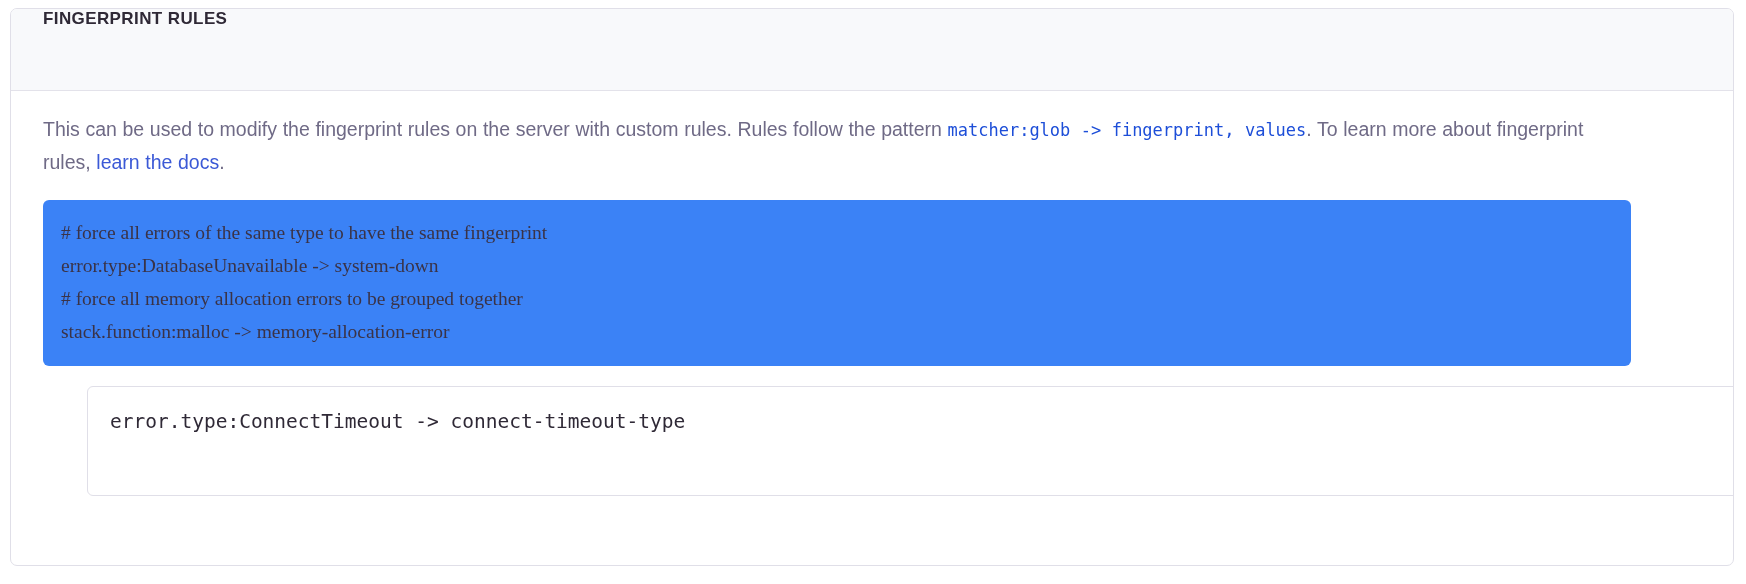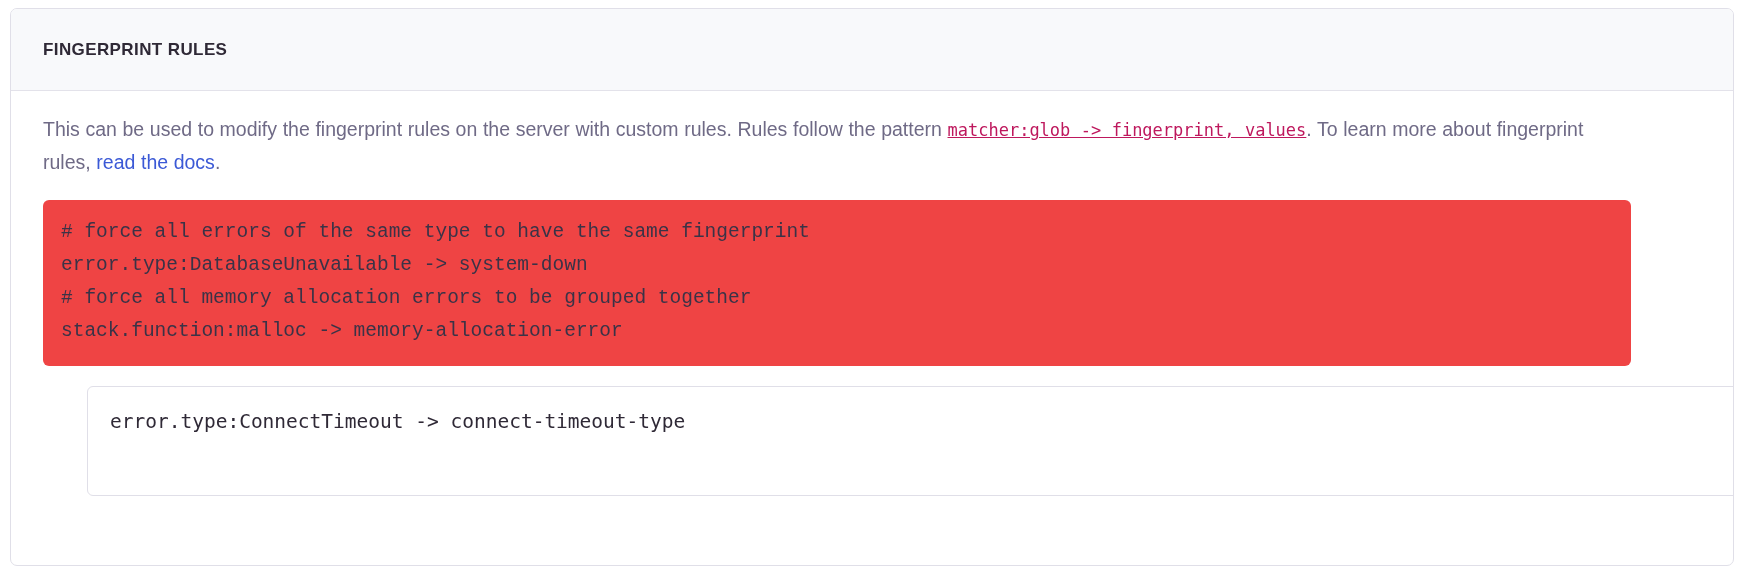--- a/index.html
+++ b/index.html
@@ -27,21 +27,20 @@
     border-radius: 7px;
     overflow: hidden;
   }
 
   .panel-header {
     box-sizing: border-box;
     height: 82px;
     background: #f8f9fb;
     border-bottom: 1px solid #e3e2ea;
     display: flex;
-    align-items: center;
     padding: 0 32px;
   }
 
   .panel-title {
     font-size: 17px;
     font-weight: bold;
     letter-spacing: 0.4px;
     color: #2f2936;
     text-transform: uppercase;
     white-space: nowrap;
@@ -56,38 +55,37 @@
     line-height: 32px;
     color: #6f6a86;
     max-width: 1560px;
     margin: 0;
     word-spacing: 0.2px;
   }
 
   .inline-code {
     font-family: "DejaVu Sans Mono", monospace;
     font-size: 17px;
-    color: #be185d;
+    color: #1d4ed8;
     white-space: nowrap;
-    text-decoration: underline;
   }
 
   .doc-link {
     color: #3b59d6;
     text-decoration: none;
   }
 
   .code-block {
     margin-top: 22px;
     box-sizing: border-box;
     width: 1588px;
-    background: #ef4444;
+    background: #3b82f6;
     border-radius: 6px;
     padding: 16px 18px 18px 18px;
-    font-family: Liberation Mono, monospace;
+    font-family: Liberation Serif, serif;
     font-size: 19.5px;
     line-height: 33px;
     color: #3a3347;
     white-space: pre;
     overflow: hidden;
   }
 
   .rules-input {
     margin-top: 20px;
     box-sizing: border-box;
@@ -116,21 +114,21 @@
 
   <div class="panel-header">
     <span class="panel-title">FINGERPRINT RULES</span>
   </div>
 
   <div class="panel-body">
 
     <p class="description">
       <span>This can be used to modify the fingerprint rules on the server with custom rules. Rules follow the pattern</span>
       <code class="inline-code">matcher:glob -&gt; fingerprint, values</code><span>. To learn more about fingerprint rules,</span>
-      <a class="doc-link" href="#">read the docs</a><span>.</span>
+      <a class="doc-link" href="#">learn the docs</a><span>.</span>
     </p>
 
     <pre class="code-block"># force all errors of the same type to have the same fingerprint
 error.type:DatabaseUnavailable -&gt; system-down
 # force all memory allocation errors to be grouped together
 stack.function:malloc -&gt; memory-allocation-error</pre>
 
     <textarea class="rules-input" spellcheck="false" placeholder="" style="">error.type:ConnectTimeout -&gt; connect-timeout-type</textarea>
 
   </div>

